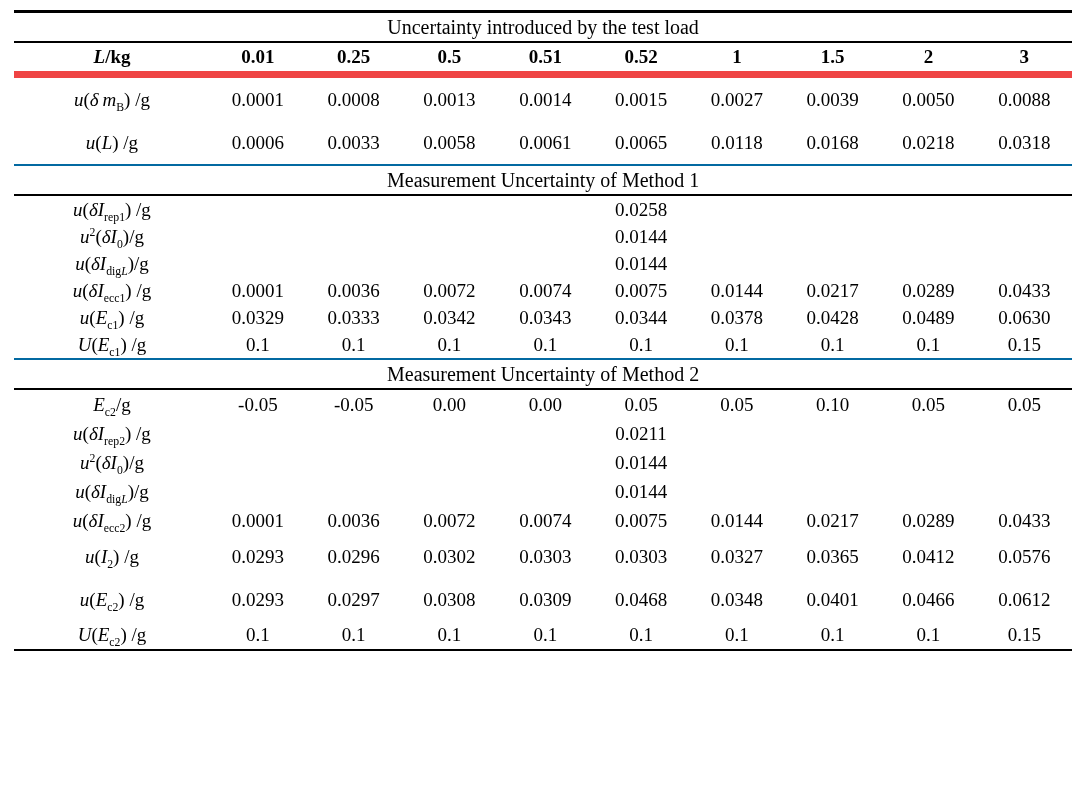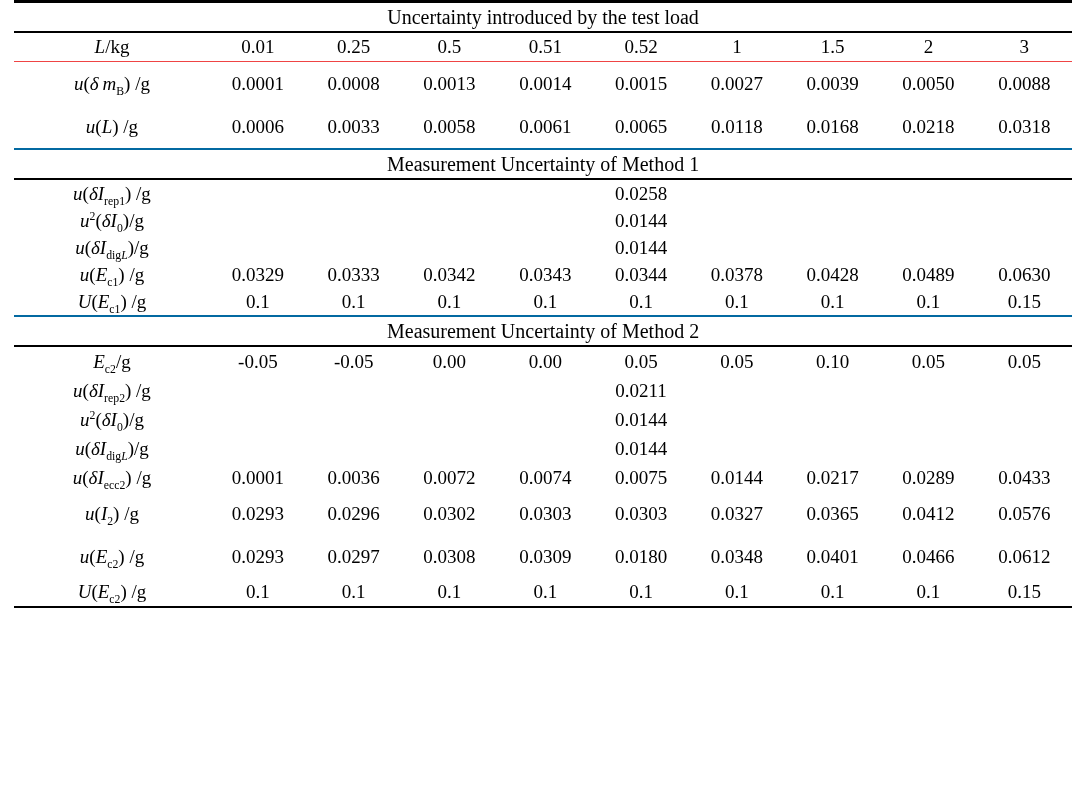--- a/index.html
+++ b/index.html
@@ -7,21 +7,21 @@
     width: 1084px; height: 787px;
     background: #ffffff;
     color: #000000;
     font-family: "Liberation Serif", "DejaVu Serif", serif;
     overflow: hidden;
   }
   table.u-table {
     border-collapse: collapse;
     table-layout: fixed;
     width: 1058px;
-    margin: 0 12px 0 14px;
+    margin: 10px 12px 0 14px;
   }
   col.label-col { width: 196px; }
   col.data-col  { width: 95.8px; }
   td {
     text-align: center;
     vertical-align: middle;
     font-size: 19px;
     padding: 0;
     white-space: nowrap;
     line-height: 1.05;
@@ -31,21 +31,21 @@
   sub { font-size: 0.62em; line-height: 0; }
   sup { font-size: 0.62em; line-height: 0; }
 
   tr.title-row td {
     font-size: 20px;
     height: 28px;
     border-top: 2px solid #0369a1;
     border-bottom: 2px solid #000;
   }
   tr.title-row.first td { border-top: 3px solid #000; }
-  tr.header-row td { height: 28px; border-bottom: 1px solid #ef4444; }
+  tr.header-row td { height: 28px; border-bottom: 7px solid #ef4444; font-weight: bold; }
   tr.sec1-row td { height: 42px; }
   tr.m1-row td { height: 27px; }
   tr.m2-row td { height: 29px; }
   tr.tall-row td { height: 43px; }
   tr.last-row td { height: 28px; border-bottom: 2px solid #000; }
 </style>
 </head>
 <body>
 
 <table class="u-table">
@@ -134,20 +134,32 @@
         <td></td>
         <td></td>
         <td></td>
         <td>0.0144</td>
         <td></td>
         <td></td>
         <td></td>
         <td></td>
       </tr>
       <tr class="m1-row">
+        <td class="row-label"><i>u</i>(<i>δI</i><sub>ecc1</sub>)&nbsp;/g</td>
+        <td>0.0001</td>
+        <td>0.0036</td>
+        <td>0.0072</td>
+        <td>0.0074</td>
+        <td>0.0075</td>
+        <td>0.0144</td>
+        <td>0.0217</td>
+        <td>0.0289</td>
+        <td>0.0433</td>
+      </tr>
+      <tr class="m1-row">
         <td class="row-label"><i>u</i>(<i>E</i><sub>c1</sub>) /g</td>
         <td>0.0329</td>
         <td>0.0333</td>
         <td>0.0342</td>
         <td>0.0343</td>
         <td>0.0344</td>
         <td>0.0378</td>
         <td>0.0428</td>
         <td>0.0489</td>
         <td>0.0630</td>
@@ -238,21 +250,21 @@
         <td>0.0365</td>
         <td>0.0412</td>
         <td>0.0576</td>
       </tr>
       <tr class="m2-row tall-row">
         <td class="row-label"><i>u</i>(<i>E</i><sub>c2</sub>) /g</td>
         <td>0.0293</td>
         <td>0.0297</td>
         <td>0.0308</td>
         <td>0.0309</td>
-        <td>0.0180</td>
+        <td>0.0468</td>
         <td>0.0348</td>
         <td>0.0401</td>
         <td>0.0466</td>
         <td>0.0612</td>
       </tr>
       <tr class="m2-row last-row">
         <td class="row-label"><i>U</i>(<i>E</i><sub>c2</sub>) /g</td>
         <td>0.1</td>
         <td>0.1</td>
         <td>0.1</td>

